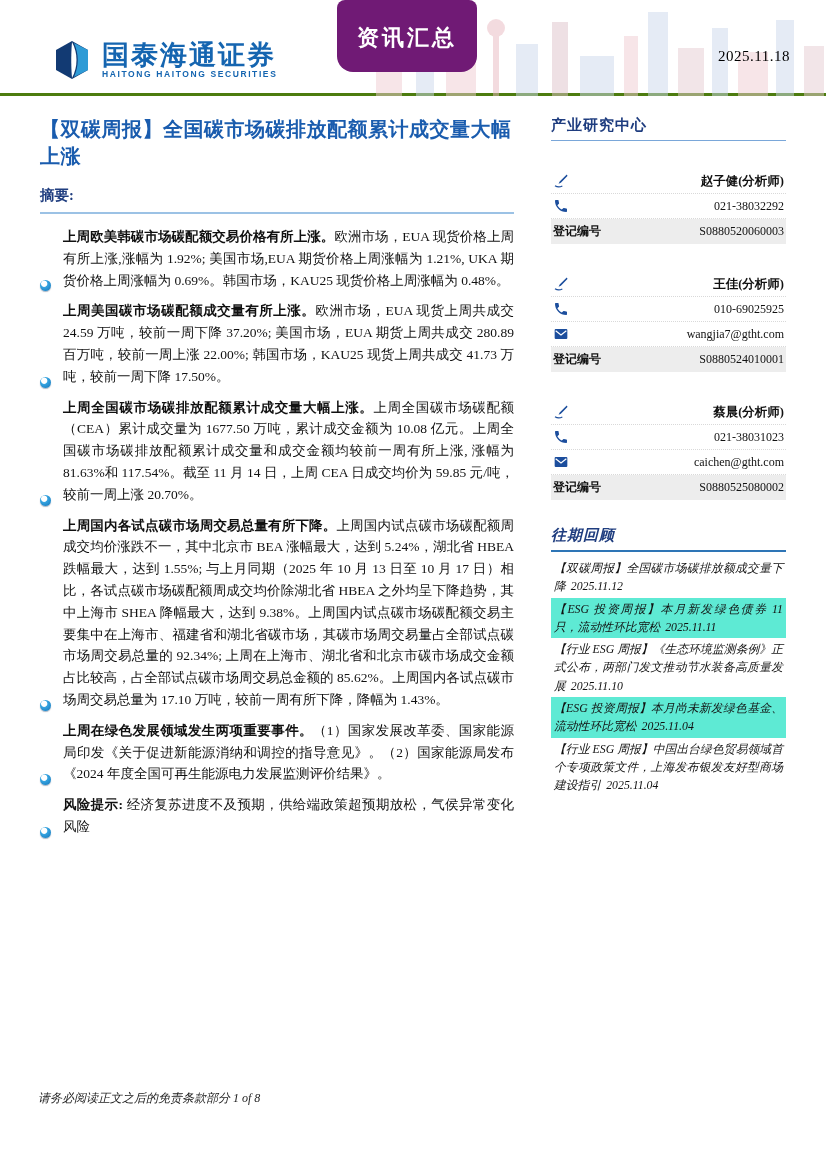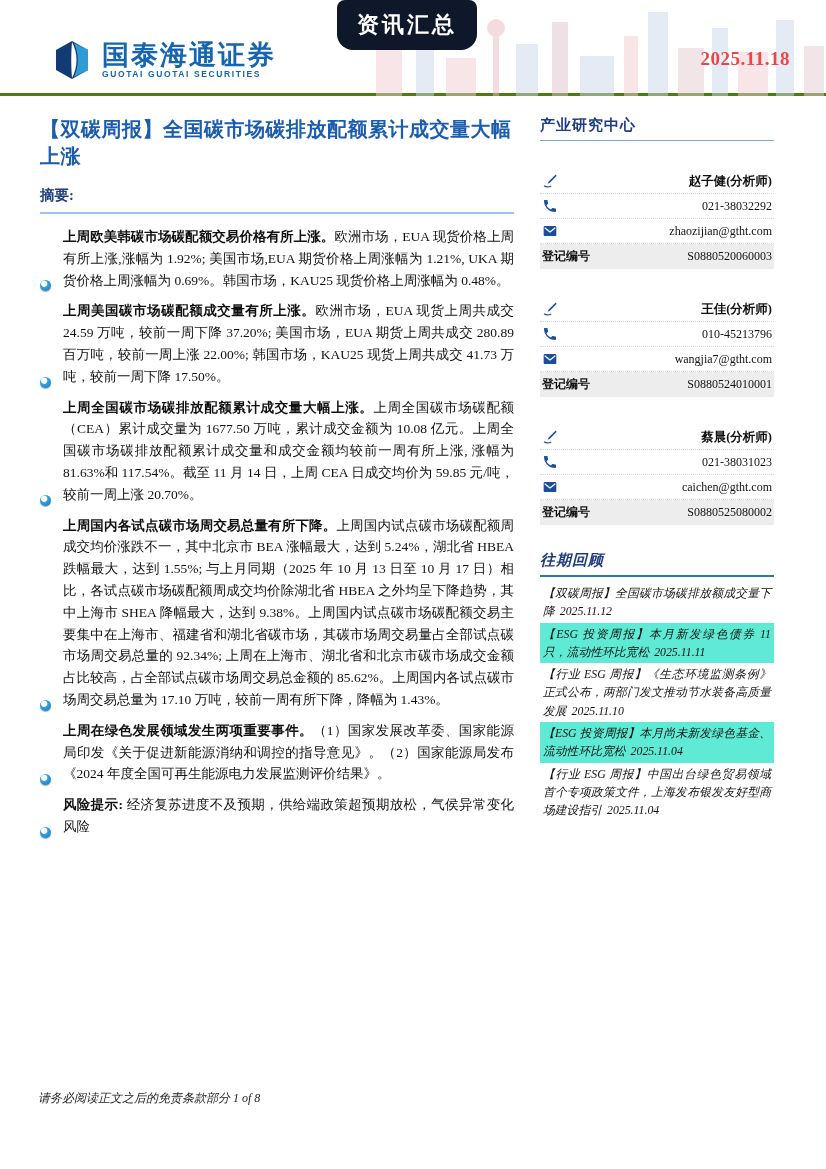--- a/index.html
+++ b/index.html
@@ -11,29 +11,29 @@
   }
 
   
   .header { position:relative; height:96px; border-bottom:3px solid #4d7c0f; }
   .skyline { position:absolute; right:0; top:0; height:96px; width:470px; opacity:.5; pointer-events:none; }
   .logo-wrap { position:absolute; left:52px; top:40px; display:flex; align-items:center; gap:10px; }
   .logo-mark { width:40px; height:40px; }
   .logo-cn { font-size:27px; font-weight:bold; color:#1565b0; letter-spacing:2px; font-family:"Liberation Sans", sans-serif; line-height:1.05; }
   .logo-en { font-size:8.5px; font-weight:bold; color:#1565b0; letter-spacing:1.6px; font-family:"Liberation Sans", sans-serif; }
   .badge {
-    position:absolute; left:337px; top:0; width:140px; height:50px;
-    background:#0f172a; border-radius:8px 8px 16px 16px;
-    display:flex; align-items:flex-end; justify-content:center; padding-bottom:10px;
+    position:absolute; left:337px; top:0; width:140px; height:72px;
+    background:#701a75; border-radius:8px 8px 16px 16px;
+    display:flex; align-items:flex-end; justify-content:center; padding-bottom:19px;
   }
   .badge span { color:#fff; font-size:22px; font-weight:bold; letter-spacing:3px; }
-  .header-date { position:absolute; right:36px; top:48px; font-size:19px; font-weight:bold; color:#ef4444; letter-spacing:.5px; }
-
-  
-  .content { display:flex; padding:20px 52px 0 40px; gap:26px; }
+  .header-date { position:absolute; right:36px; top:48px; font-size:15px; font-weight:normal; color:#000000; letter-spacing:.5px; }
+
+  
+  .content { display:flex; padding:20px 40px 0 40px; gap:37px; }
   .col-left { width:474px; flex:none; }
   .col-right { flex:1; min-width:0; }
 
   
   .report-title { font-size:20px; font-weight:bold; color:#1a5cae; letter-spacing:.5px; line-height:1.35; margin-bottom:16px; }
   .summary-label { font-size:14.5px; font-weight:bold; color:#1f3d7f; margin-bottom:7px; }
   .summary-rule { border:0; border-top:2px solid #9cc2e5; margin-bottom:12px; }
   .bullet { display:flex; gap:12px; margin-bottom:9px;align-items:flex-end; }
   .bullet-ring {
     flex:none; width:11px; height:11px; margin-top:5px; border-radius:50%;
@@ -89,21 +89,21 @@
     </svg>
 
     <div class="logo-wrap">
       <svg class="logo-mark" viewBox="0 0 40 40">
         <polygon points="20,1 36,10 36,30 20,39 4,30 4,10" fill="#123a73"></polygon>
         <path d="M22 3 L36 10 L36 30 L22 37 C27 26 27 14 22 3 Z" fill="#2e9bd6"></path>
         <path d="M20 2 C26 13 26 27 20 38 C19 27 19 13 20 2 Z" fill="#ffffff"></path>
       </svg>
       <div>
         <div class="logo-cn">国泰海通证券</div>
-        <div class="logo-en">GUOTAI GUOTAI SECURITIES</div>
+        <div class="logo-en">HAITONG HAITONG SECURITIES</div>
       </div>
     </div>
 
     <div class="badge">
       <span>资讯汇总</span>
     </div>
 
     <div class="header-date">2025.11.18</div>
   </div>
 
@@ -155,29 +155,20 @@
           <span class="a-name">赵子健(分析师)</span>
         </div>
         <div class="a-row">
           <span class="a-icon">
             <svg viewBox="0 0 24 24">
                 <path d="M6.6 10.8c1.4 2.8 3.8 5.2 6.6 6.6l2.2-2.2c.3-.3.7-.4 1-.2 1.1.4 2.3.6 3.6.6.6 0 1 .4 1 1V20c0 .6-.4 1-1 1C10.6 21 3 13.4 3 4c0-.6.4-1 1-1h3.5c.6 0 1 .4 1 1 0 1.2.2 2.4.6 3.6.1.3 0 .7-.2 1l-2.3 2.2z" fill="#1c4e9d"></path>
               </svg>
           </span>
           <span class="a-val">021-38032292</span>
         </div>
-        <div class="a-row">
-          <span class="a-icon">
-            <svg viewBox="0 0 24 24">
-                <rect x="2.5" y="4.5" width="19" height="15" rx="1.5" fill="#1c4e9d"></rect>
-                <polyline points="4,7 12,13.5 20,7" fill="none" stroke="#ffffff" stroke-width="1.8"></polyline>
-              </svg>
-          </span>
-          <span class="a-val">zhaozijian@gtht.com</span>
-        </div>
         <div class="a-row reg">
           <span class="reg-label">登记编号</span>
           <span class="a-val">S0880520060003</span>
         </div>
       </div>
 
       <div class="analyst">
         <div class="a-row">
           <span class="a-icon">
             <svg viewBox="0 0 24 24">
@@ -186,21 +177,21 @@
               </svg>
           </span>
           <span class="a-name">王佳(分析师)</span>
         </div>
         <div class="a-row">
           <span class="a-icon">
             <svg viewBox="0 0 24 24">
                 <path d="M6.6 10.8c1.4 2.8 3.8 5.2 6.6 6.6l2.2-2.2c.3-.3.7-.4 1-.2 1.1.4 2.3.6 3.6.6.6 0 1 .4 1 1V20c0 .6-.4 1-1 1C10.6 21 3 13.4 3 4c0-.6.4-1 1-1h3.5c.6 0 1 .4 1 1 0 1.2.2 2.4.6 3.6.1.3 0 .7-.2 1l-2.3 2.2z" fill="#1c4e9d"></path>
               </svg>
           </span>
-          <span class="a-val">010-45213796</span>
+          <span class="a-val">010-69025925</span>
         </div>
         <div class="a-row">
           <span class="a-icon">
             <svg viewBox="0 0 24 24">
                 <rect x="2.5" y="4.5" width="19" height="15" rx="1.5" fill="#1c4e9d"></rect>
                 <polyline points="4,7 12,13.5 20,7" fill="none" stroke="#ffffff" stroke-width="1.8"></polyline>
               </svg>
           </span>
           <span class="a-val">wangjia7@gtht.com</span>
         </div>

